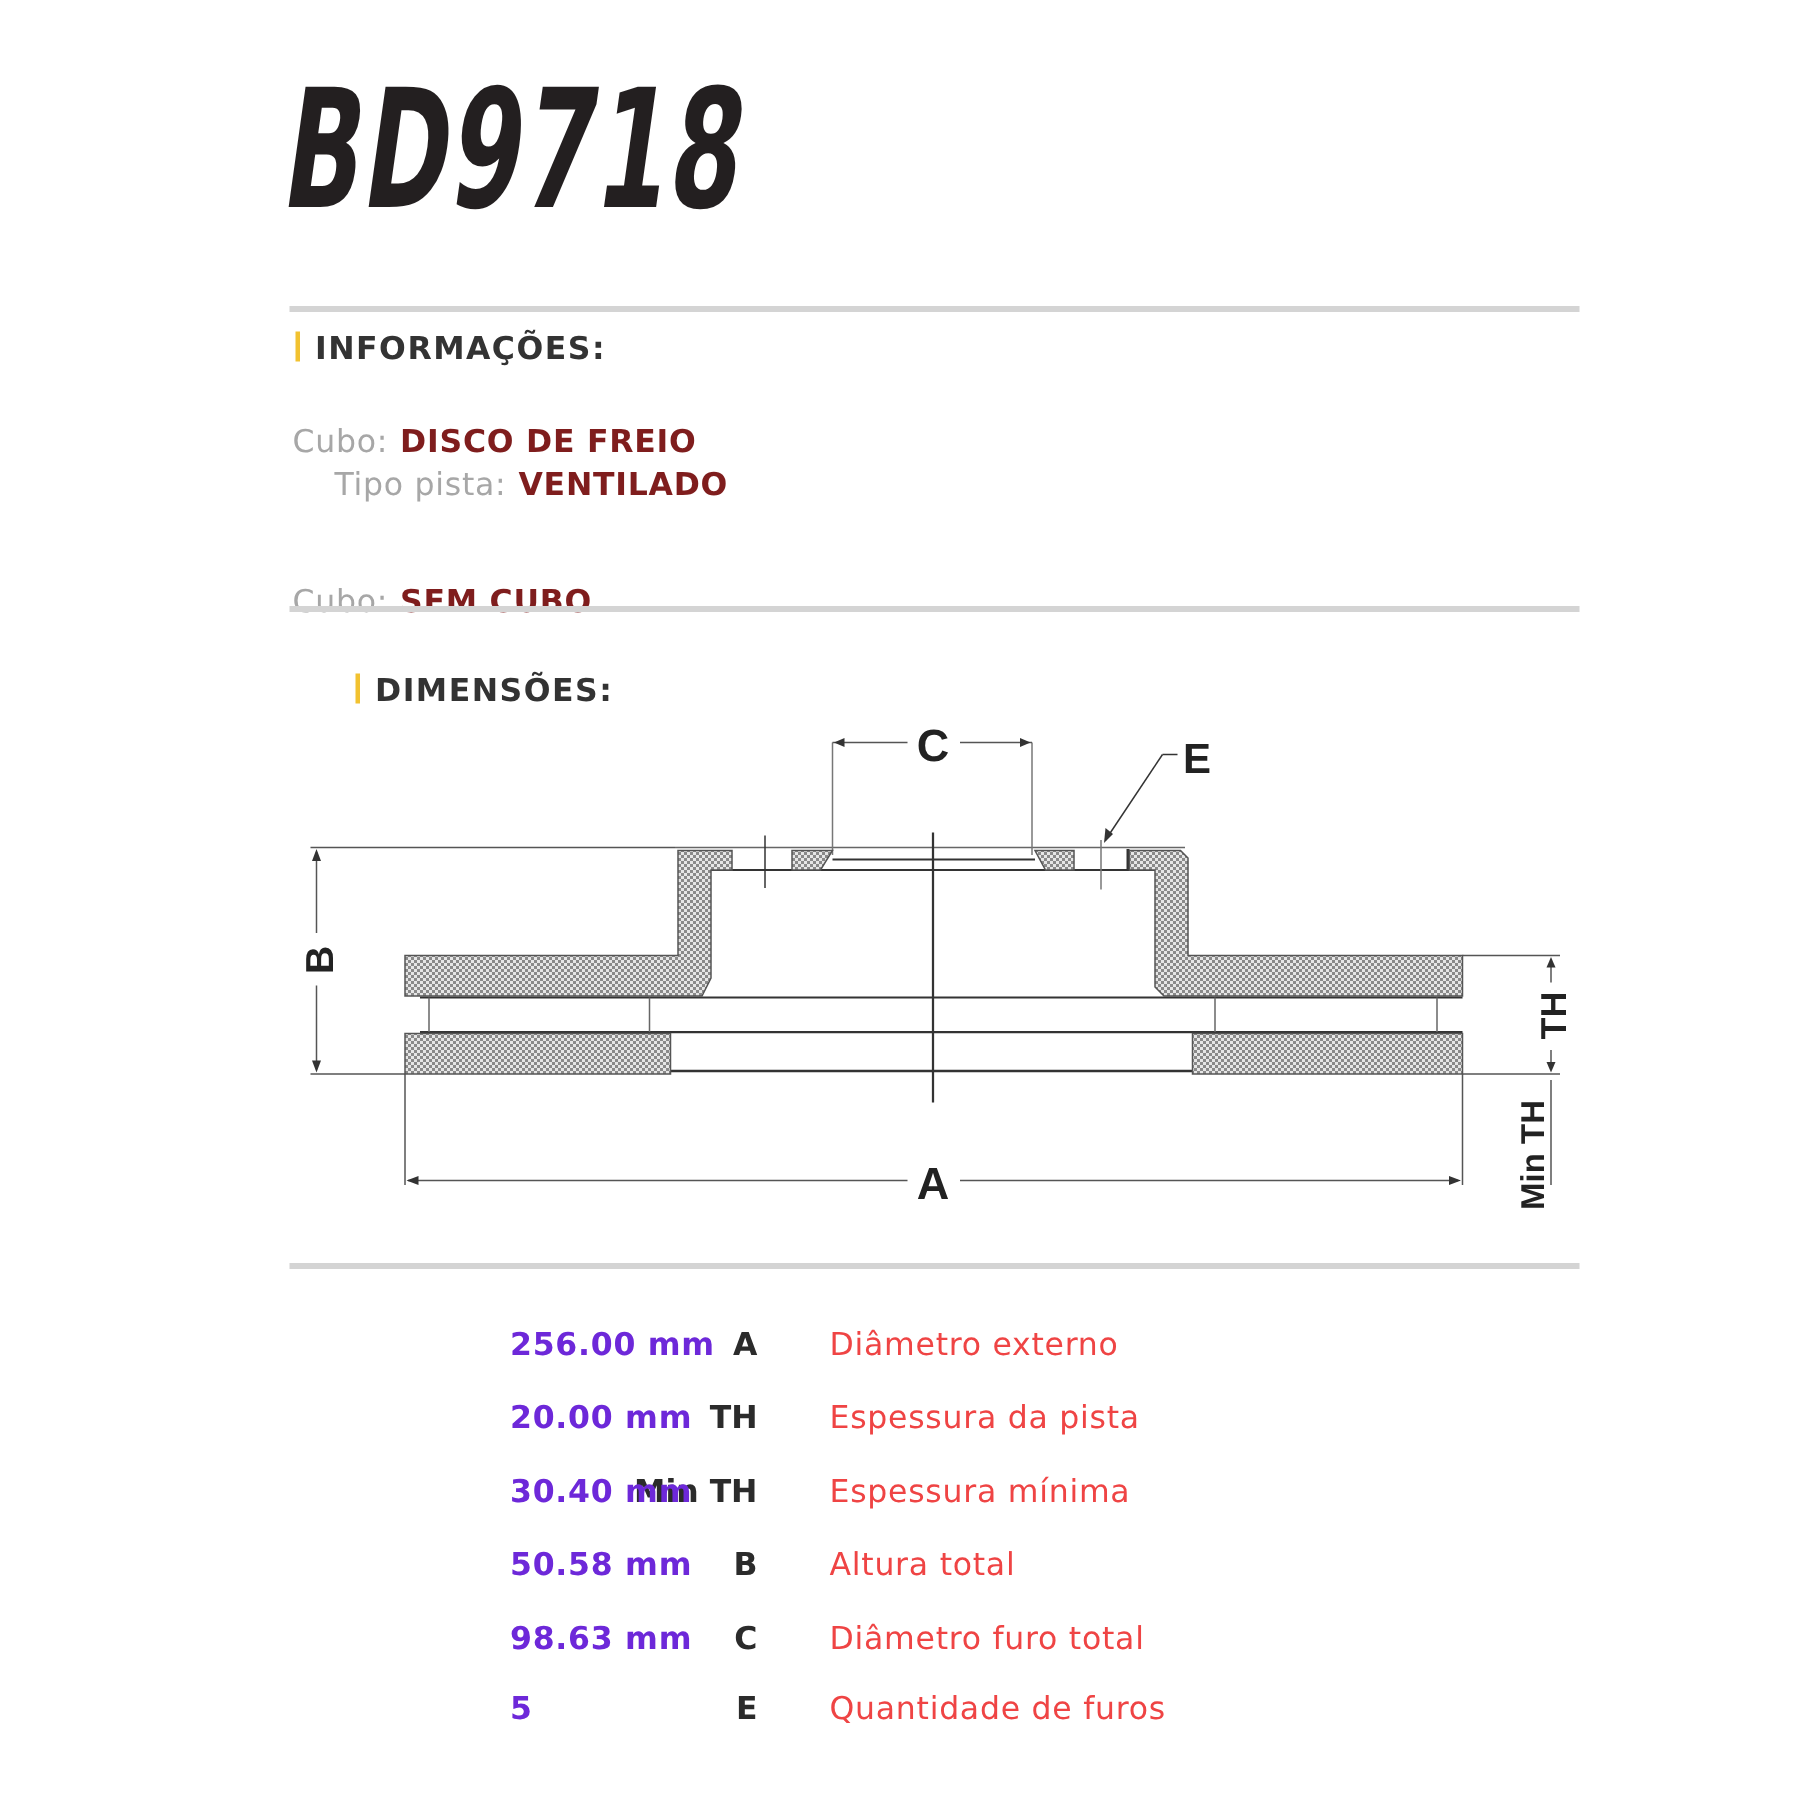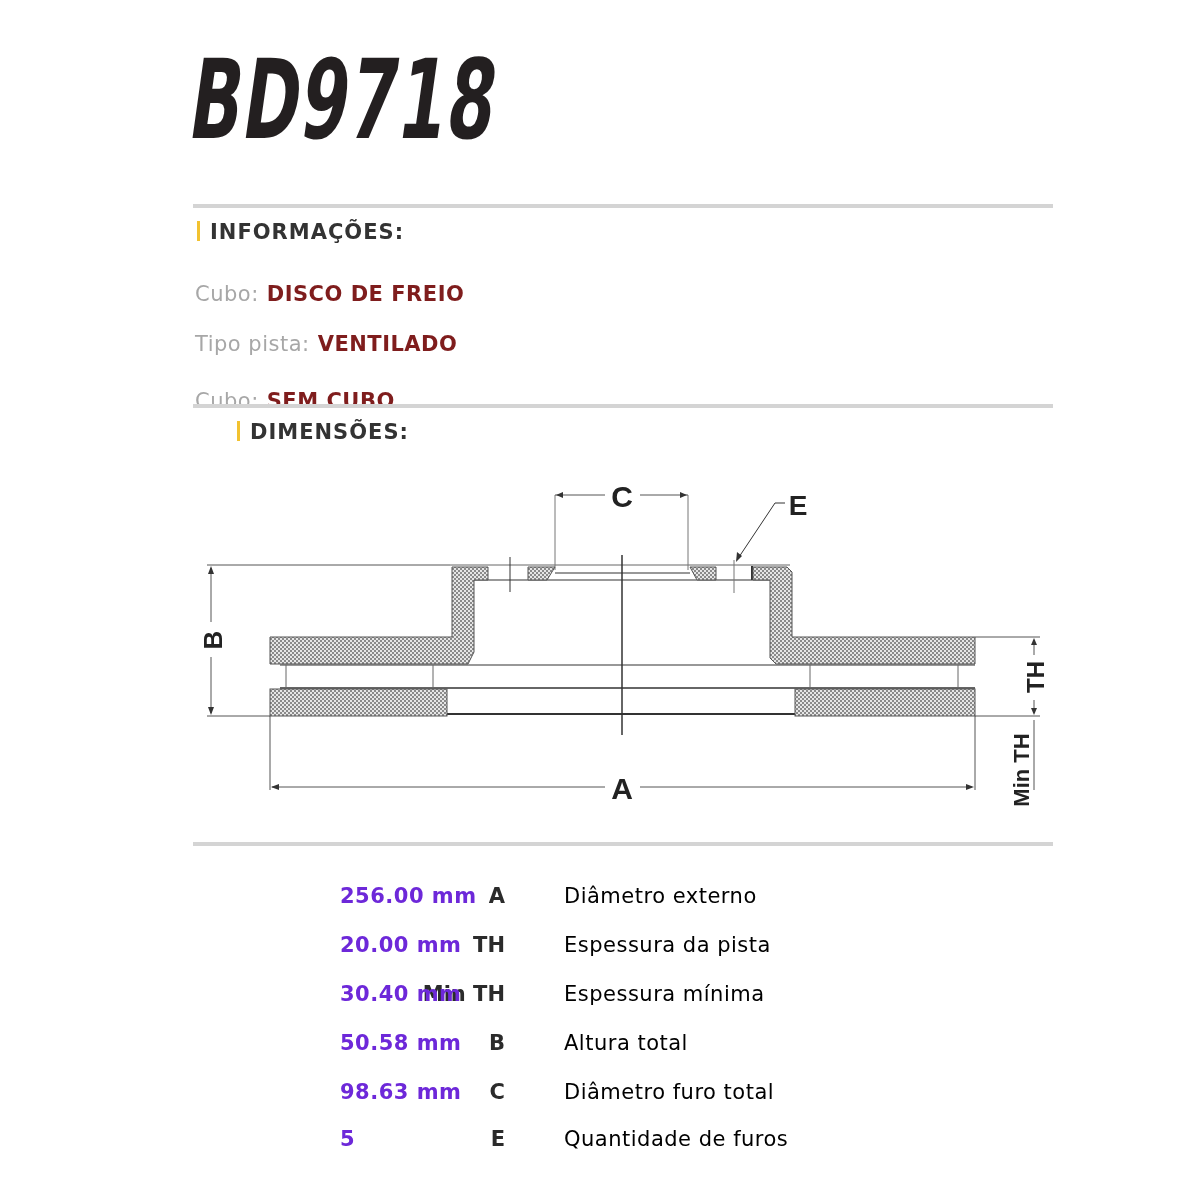--- a/index.html
+++ b/index.html
@@ -8,38 +8,38 @@
   .divider { position:absolute; left:193px; width:860px; height:4px; background:#d4d4d4; }
   .section-head { position:absolute; left:197px; font-size:21px; font-weight:bold; color:#333; letter-spacing:1px; }
   .section-head .bar { display:inline-block; width:3px; height:20px; background:#f2c230; vertical-align:-2px; margin-right:10px; }
   .info-row { position:absolute; left:195px; font-size:21px; letter-spacing:0.5px; }
   .info-row .lbl { color:#a7a7a7; }
   .info-row .val { color:#7f1d1d; font-weight:bold; margin-left:8px; }
   .drawing { position:absolute; left:190px; top:480px; }
   .spec-row { position:absolute; left:200px; width:700px; height:30px; font-size:21px; }
   .spec-row .key { position:absolute; right:395px; font-weight:bold; color:#2b2b2b; text-align:right; white-space:nowrap; }
   .spec-row .num { position:absolute; left:140px; font-weight:bold; color:#6d28d9; white-space:nowrap; letter-spacing:0.5px; }
-  .spec-row .desc { position:absolute; left:364px; color:#000000; white-space:nowrap; letter-spacing:0.5px; }
+  .spec-row .desc { position:absolute; left:353px; color:#ef4444; white-space:nowrap; letter-spacing:0.5px; }
 </style>
 </head>
 <body>
 
 <div class="title">BD9718</div>
 
 <div class="divider" style="top:204px;"></div>
 
 <div class="section-head" style="top:220px;"><span class="bar"></span><span>INFORMAÇÕES:</span></div>
 
 <div class="info-row" style="top:282px;"><span class="lbl">Cubo:</span><span class="val">DISCO DE FREIO</span></div>
-<div class="info-row" style="top:332px;"><span class="lbl">Tipo pista:</span><span class="val">VENTILADO</span></div>
+<div class="info-row" style="top:311px;margin-left:28px;"><span class="lbl">Tipo pista:</span><span class="val">VENTILADO</span></div>
 <div class="info-row" style="top:348px;margin-top:41px;"><span class="lbl">Cubo:</span><span class="val">SEM CUBO</span></div>
 
 <div class="divider" style="top:404px;"></div>
 
-<div class="section-head" style="top:420px;padding-left:40px;"><span class="bar"></span><span>DIMENSÕES:</span></div>
+<div class="section-head" style="top:448px;padding-left:40px;"><span class="bar"></span><span>DIMENSÕES:</span></div>
 
 <svg class="drawing" width="870" height="345" viewBox="190 480 870 345">
   <defs>
     <pattern id="hatch" width="4" height="4" patternUnits="userSpaceOnUse">
       <rect width="4" height="4" fill="#e6e6e6"></rect>
       <rect width="2" height="2" fill="#8a8a8a"></rect>
       <rect x="2" y="2" width="2" height="2" fill="#8a8a8a"></rect>
     </pattern>
   </defs>
   <g stroke="#333" stroke-width="1.5" fill="none">

